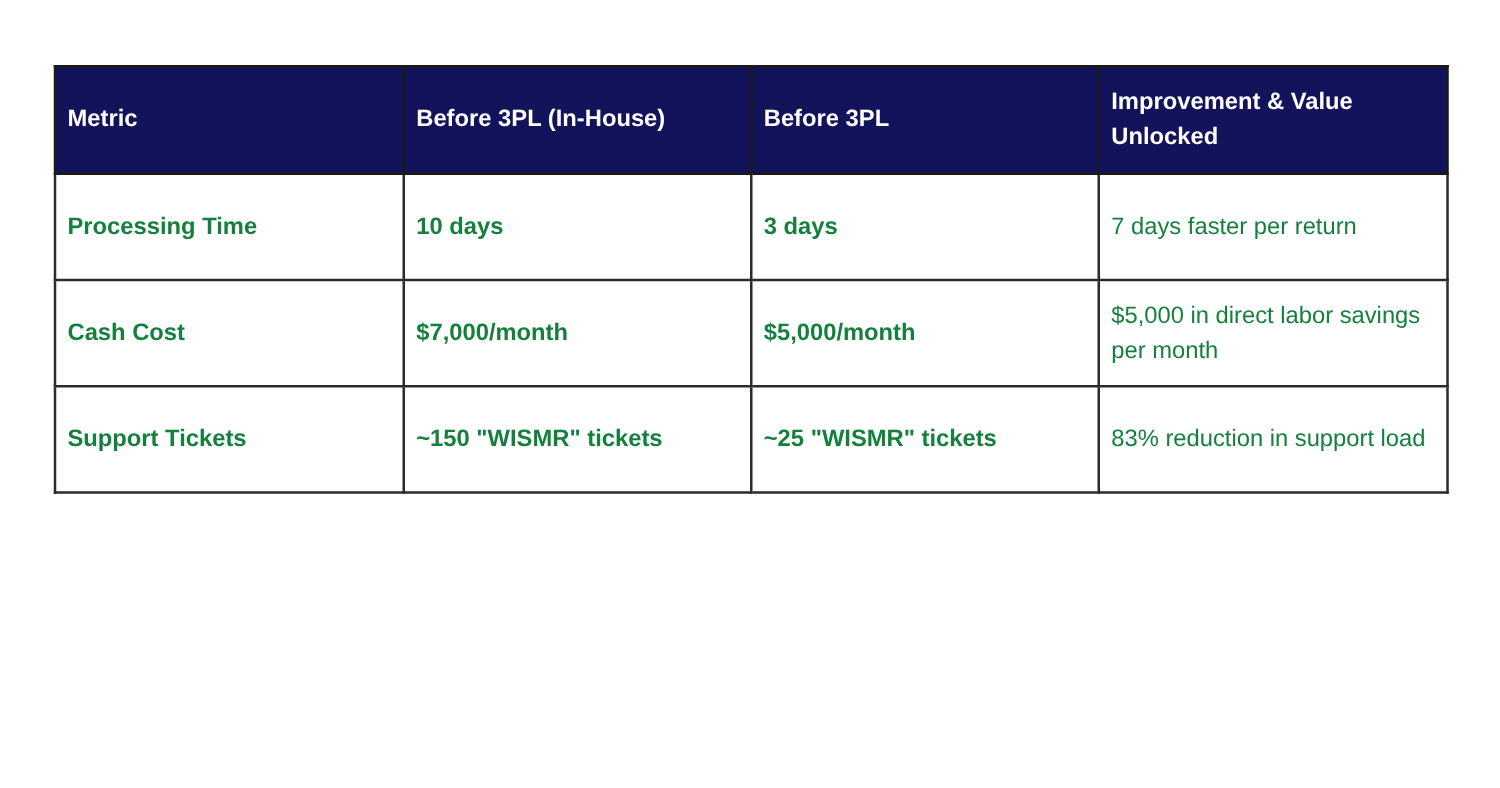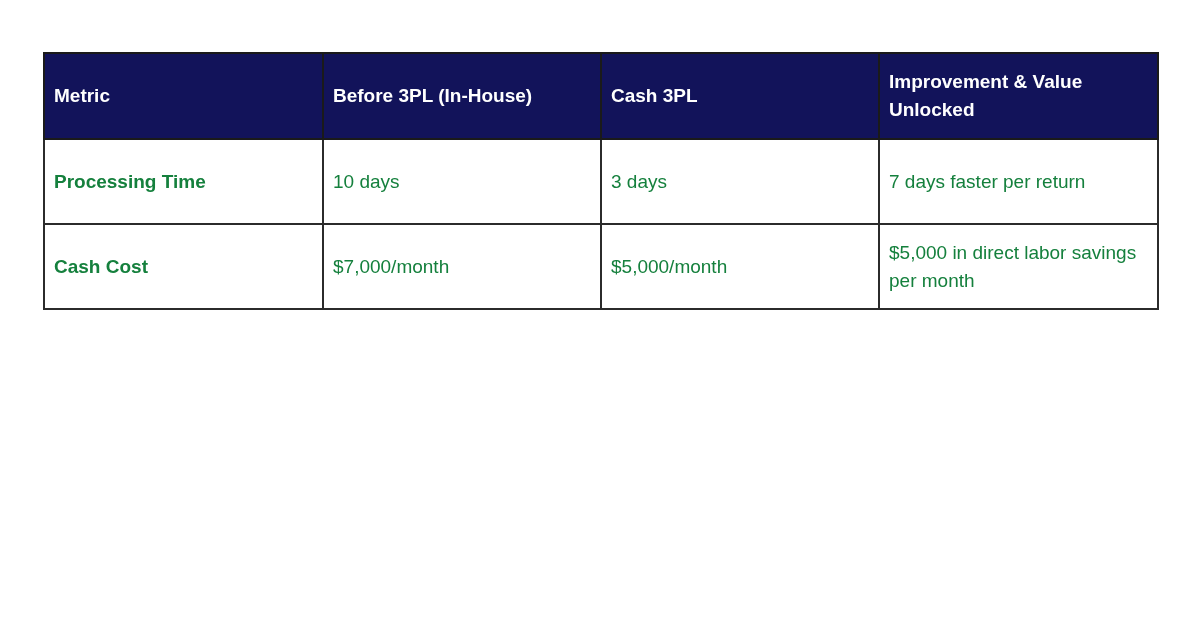--- a/index.html
+++ b/index.html
@@ -49,50 +49,56 @@
       height: 83px;
       background: #ffffff;
     }
     td.metric {
       font-weight: bold;
     }
     td.improve {
       font-weight: normal;
     }
     td.plain {
-      font-weight: normal;
+      font-weight: bold;
     }
   </style>
 </head>
 <body>
 
 <div class="table-wrap">
   <table>
     <colgroup>
       <col class="c1">
         <col class="c2">
         <col class="c3">
         <col class="c4">
     </colgroup>
     <thead>
       <tr>
         <th>Metric</th>
         <th>Before 3PL (In-House)</th>
-        <th>Cash 3PL</th>
+        <th>Before 3PL</th>
         <th>Improvement &amp; Value Unlocked</th>
       </tr>
     </thead>
     <tbody>
       <tr>
         <td class="metric">Processing Time</td>
         <td class="plain">10 days</td>
         <td class="plain">3 days</td>
         <td class="improve">7 days faster per return</td>
       </tr>
       <tr>
         <td class="metric">Cash Cost</td>
         <td class="plain">$7,000/month</td>
         <td class="plain">$5,000/month</td>
         <td class="improve">$5,000 in direct labor savings per month</td>
       </tr>
+      <tr>
+        <td class="metric">Support Tickets</td>
+        <td class="plain">~150 "WISMR" tickets</td>
+        <td class="plain">~25 "WISMR" tickets</td>
+        <td class="improve">83% reduction in support load</td>
+      </tr>
     </tbody>
   </table>
 </div>
 
 </body></html>

